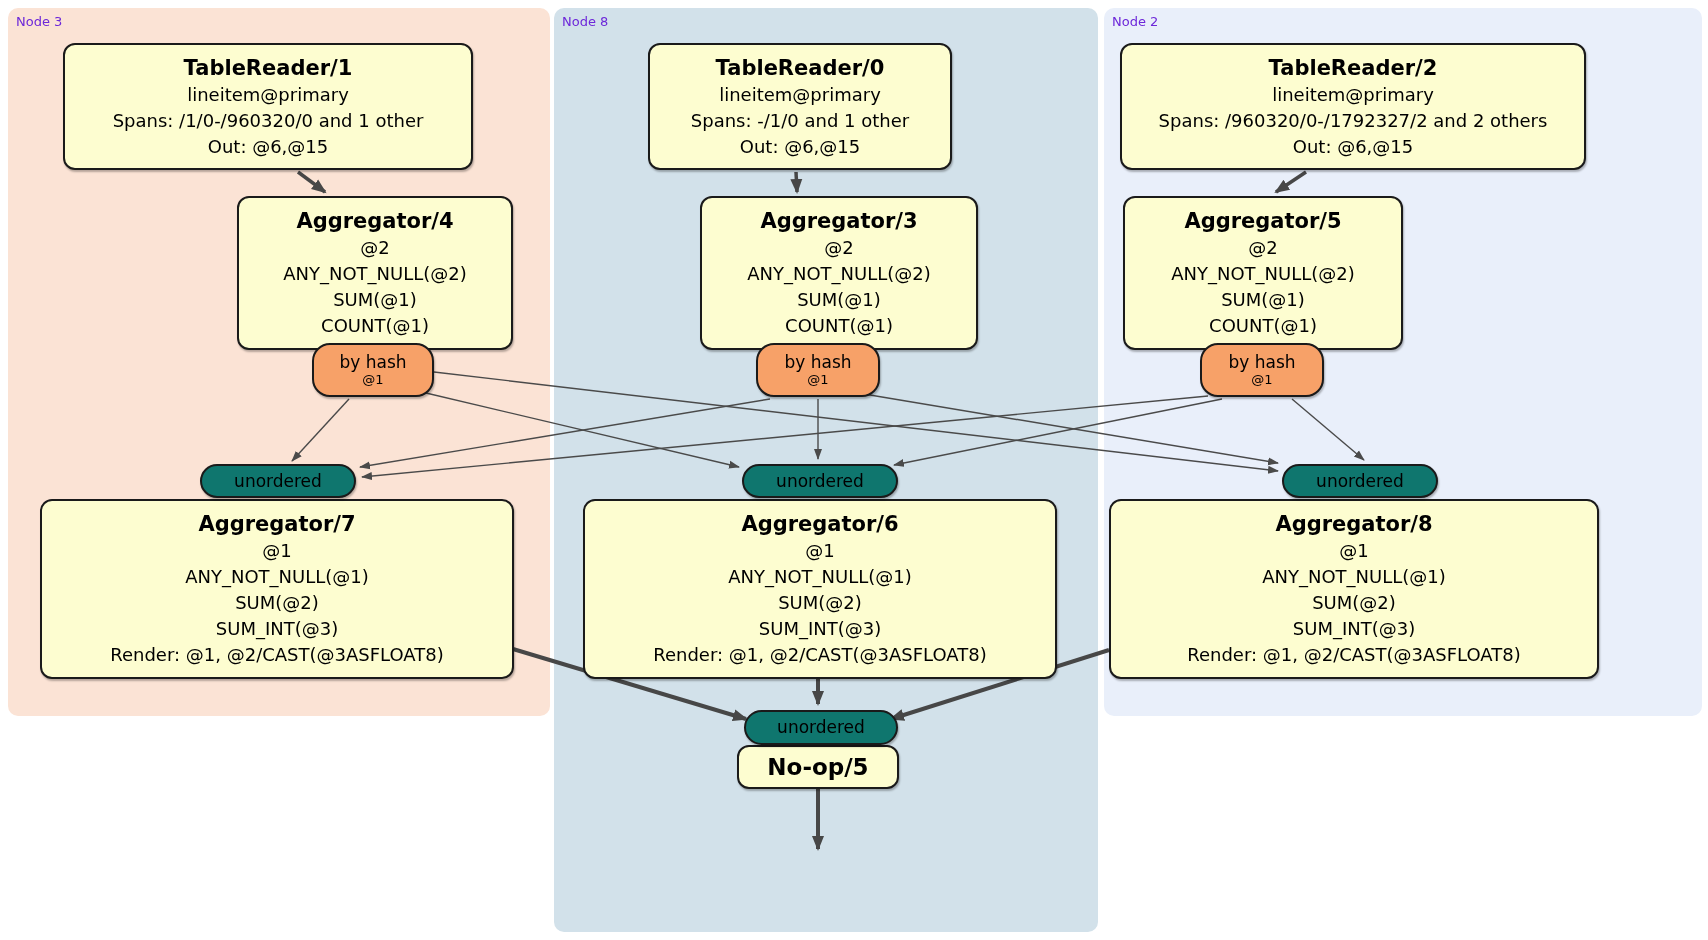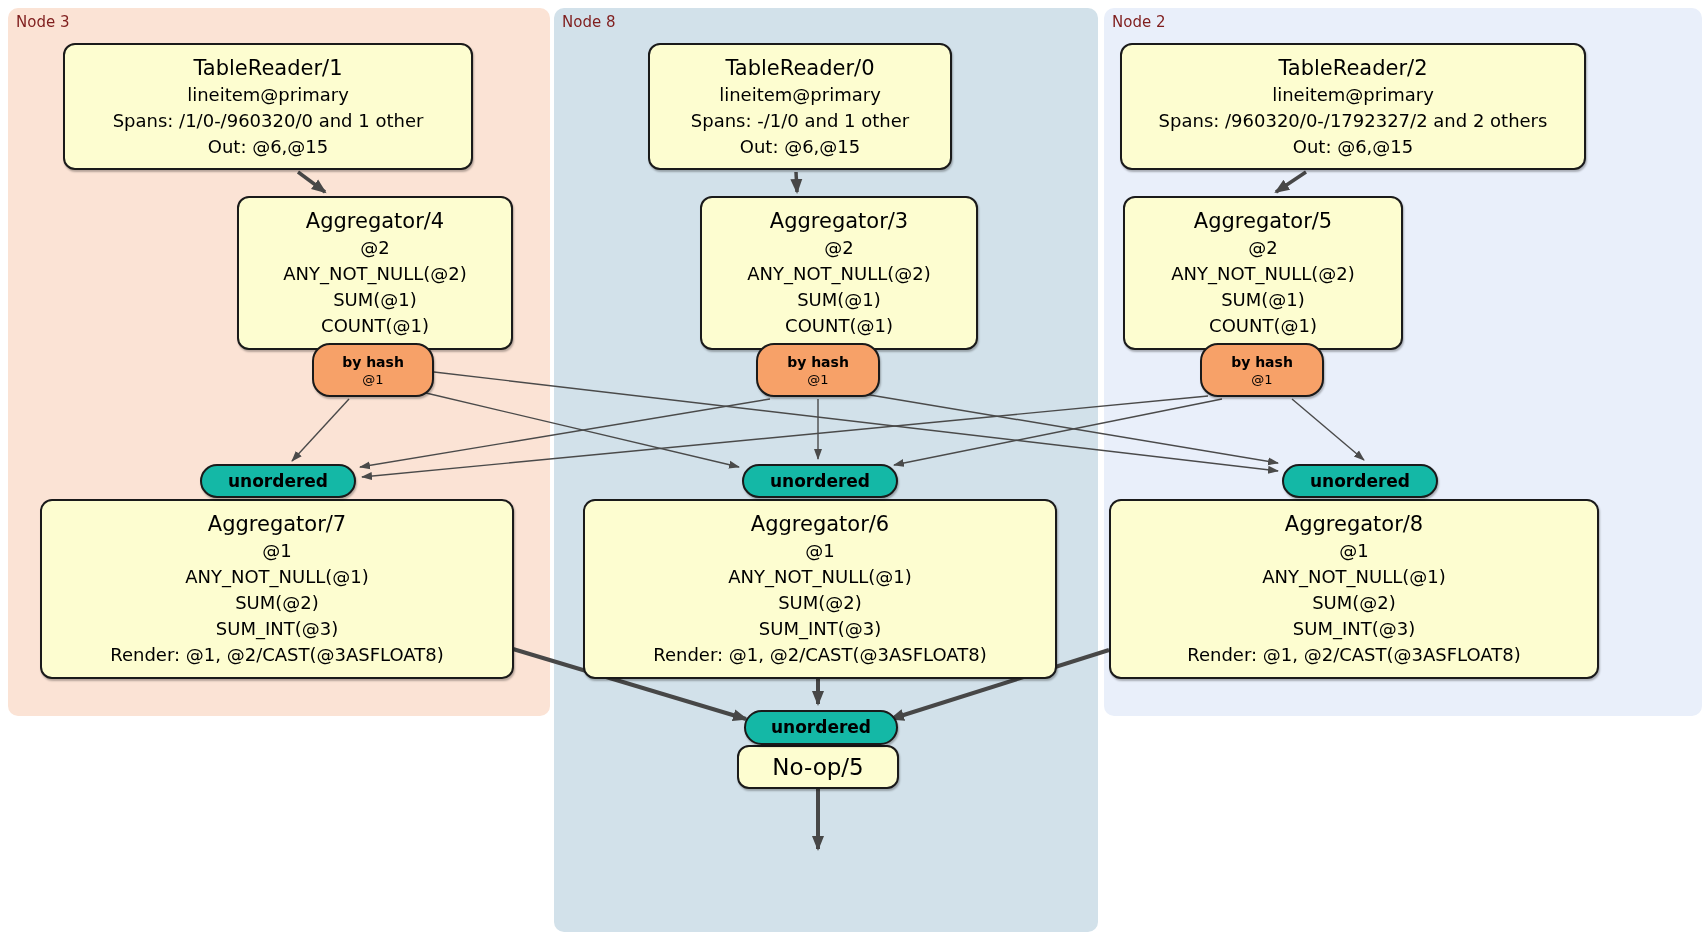--- a/index.html
+++ b/index.html
@@ -5,39 +5,39 @@
   html,body{margin:0;padding:0;background:#ffffff;}
   #stage{
     position:relative;width:1708px;height:940px;overflow:hidden;
     font-family:"DejaVu Sans","Liberation Sans",sans-serif;color:#000;
     background:#ffffff;
   }
   .panel{position:absolute;border-radius:10px;}
   .panel-node3{left:8px;top:8px;width:542px;height:708px;background:#fbe3d5;}
   .panel-node1{left:554px;top:8px;width:544px;height:924px;background:#d2e1ea;}
   .panel-node2{left:1104px;top:8px;width:598px;height:708px;background:#e9effa;}
-  .node-label{position:absolute;font-size:15px;line-height:20px;color:#7f1d1d;}
+  .node-label{position:absolute;font-size:13px;line-height:20px;color:#6d28d9;}
   svg.edges{position:absolute;left:0;top:0;z-index:2;}
   .box{
     position:absolute;z-index:3;background:#fdfdd0;border:2px solid #1a1a1a;border-radius:12px;
     display:flex;flex-direction:column;justify-content:center;align-items:center;
     font-size:18px;line-height:26px;text-align:center;
     box-shadow:1px 2px 2px rgba(0,0,0,0.28);
   }
-  .box .title{font-weight:normal;font-size:21px;line-height:28px;}
+  .box .title{font-weight:bold;font-size:21px;line-height:28px;}
   .box.small-title .title{font-size:23px;line-height:30px;}
   .pill{
     position:absolute;z-index:4;border:2px solid #1a1a1a;border-radius:18px;
     display:flex;flex-direction:column;justify-content:center;align-items:center;
     text-align:center;box-shadow:1px 2px 2px rgba(0,0,0,0.28);
   }
   .router{background:#f7a168;}
-  .router .rlabel{font-weight:bold;font-size:14px;line-height:19px;}
+  .router .rlabel{font-weight:normal;font-size:17px;line-height:19px;}
   .router .rdetail{font-size:13px;line-height:15px;}
-  .sync{background:#14b8a6;font-weight:bold;font-size:17px;line-height:19px;}
+  .sync{background:#0f766e;font-weight:normal;font-size:17px;line-height:19px;}
 </style>
 </head>
 <body>
 
 <div id="stage">
 
   <div class="panel panel-node3"></div>
   <div class="panel panel-node1"></div>
   <div class="panel panel-node2"></div>
 

